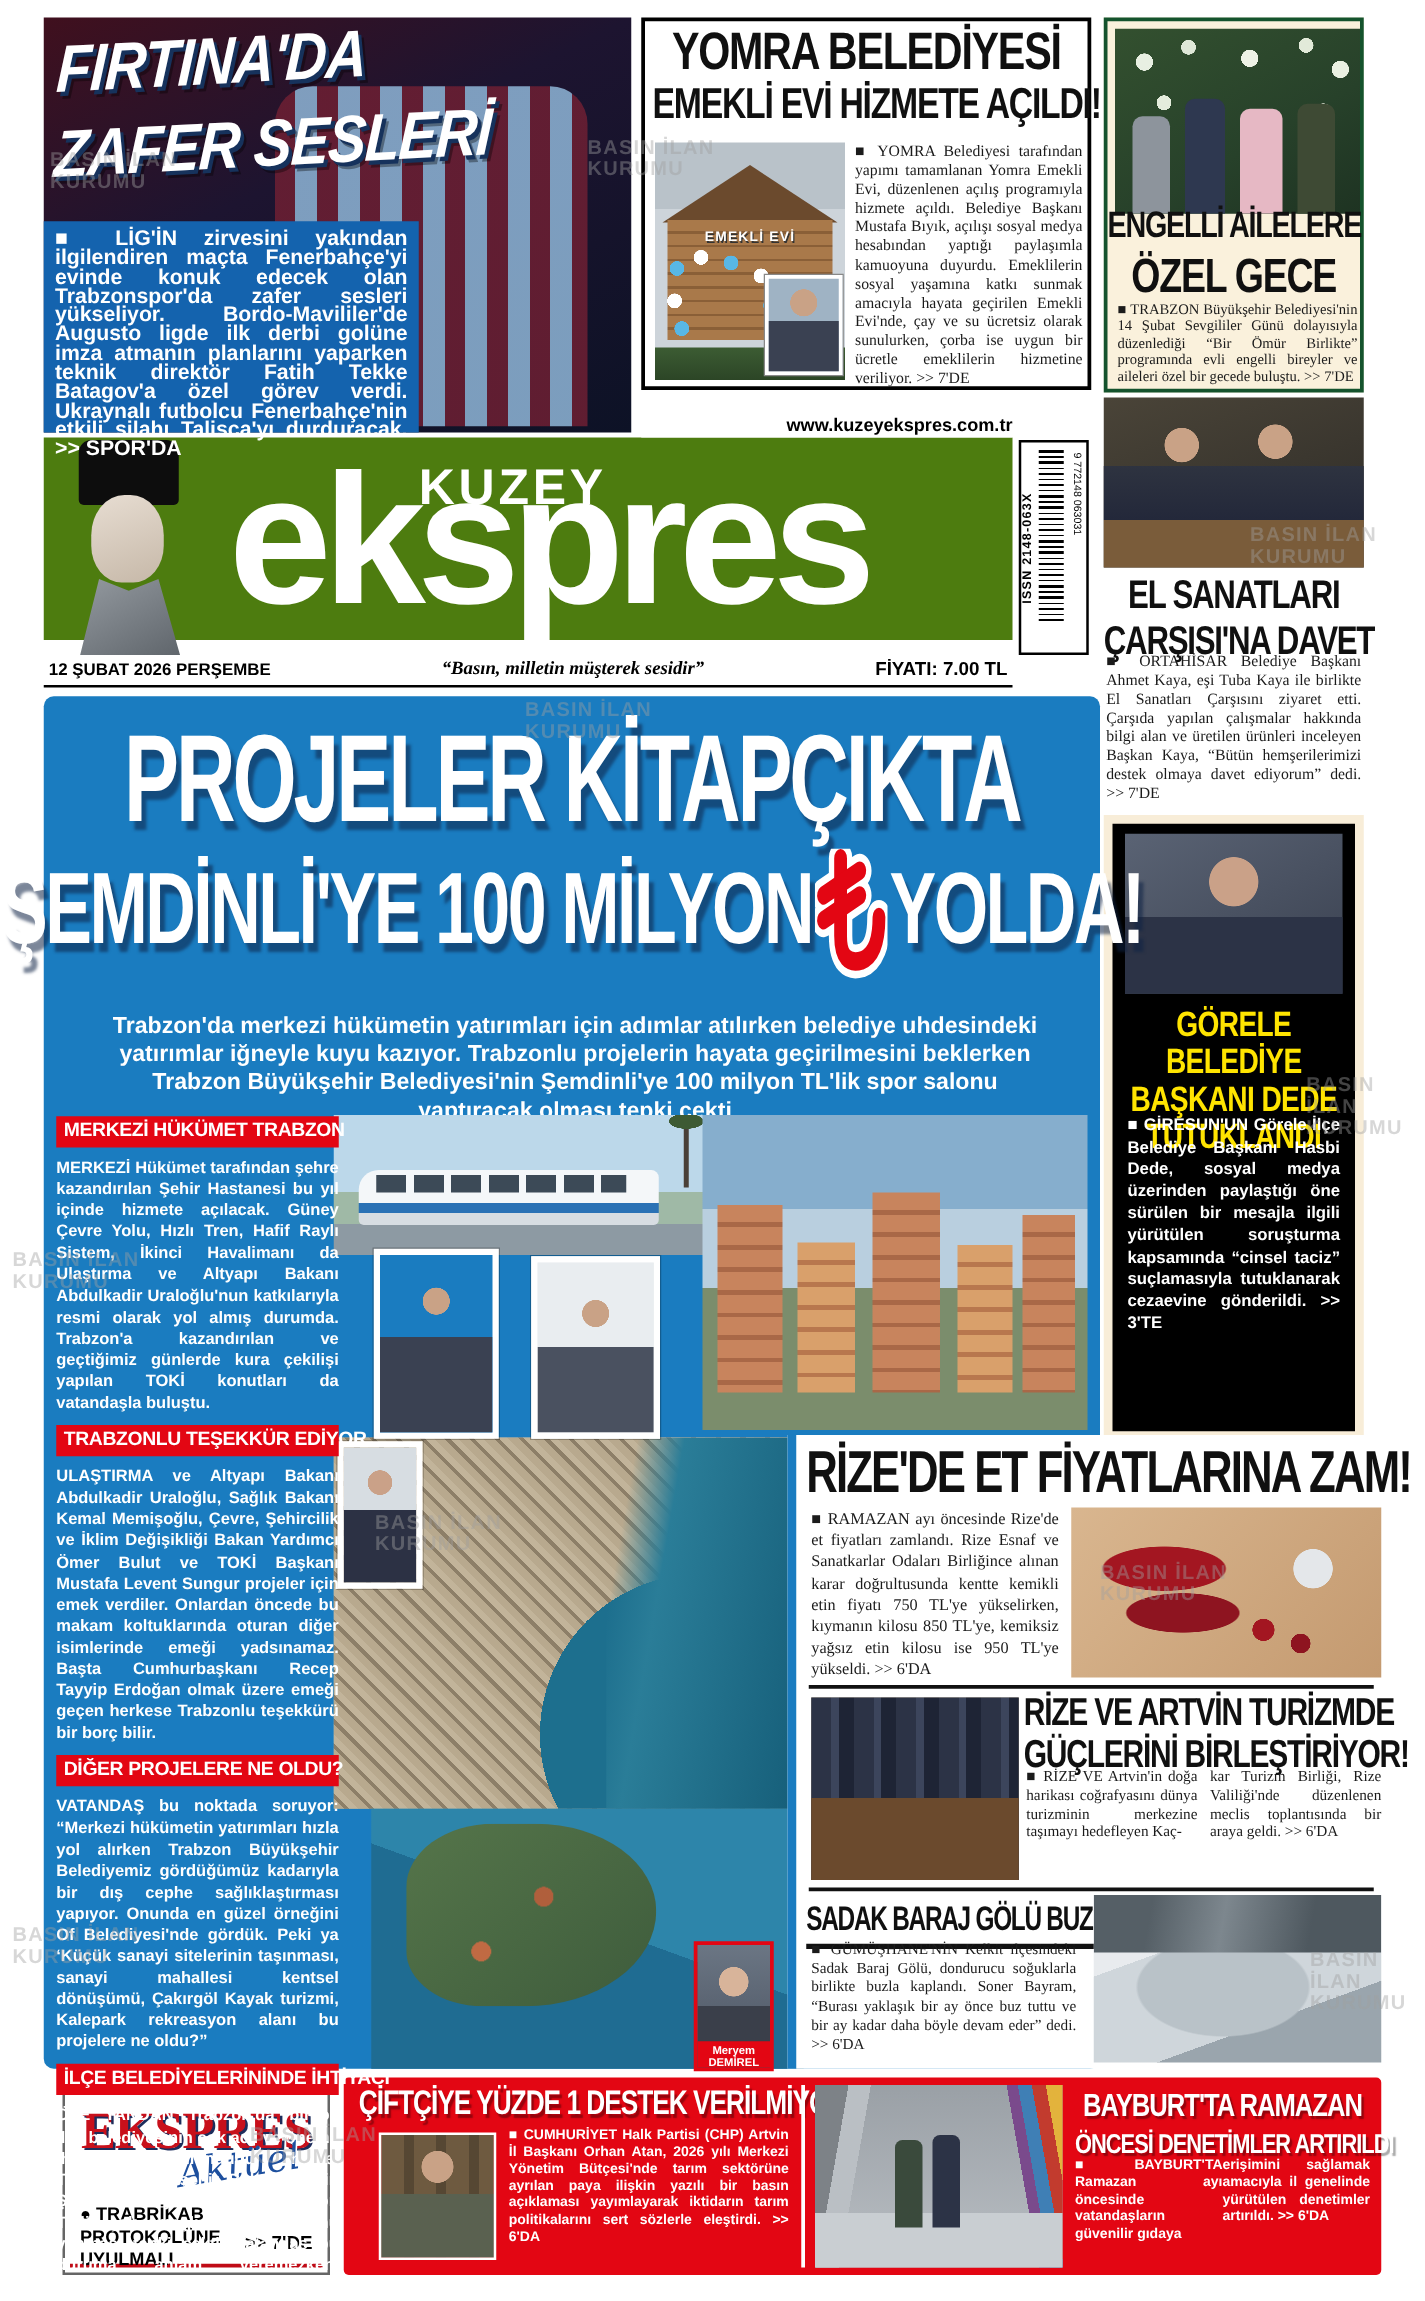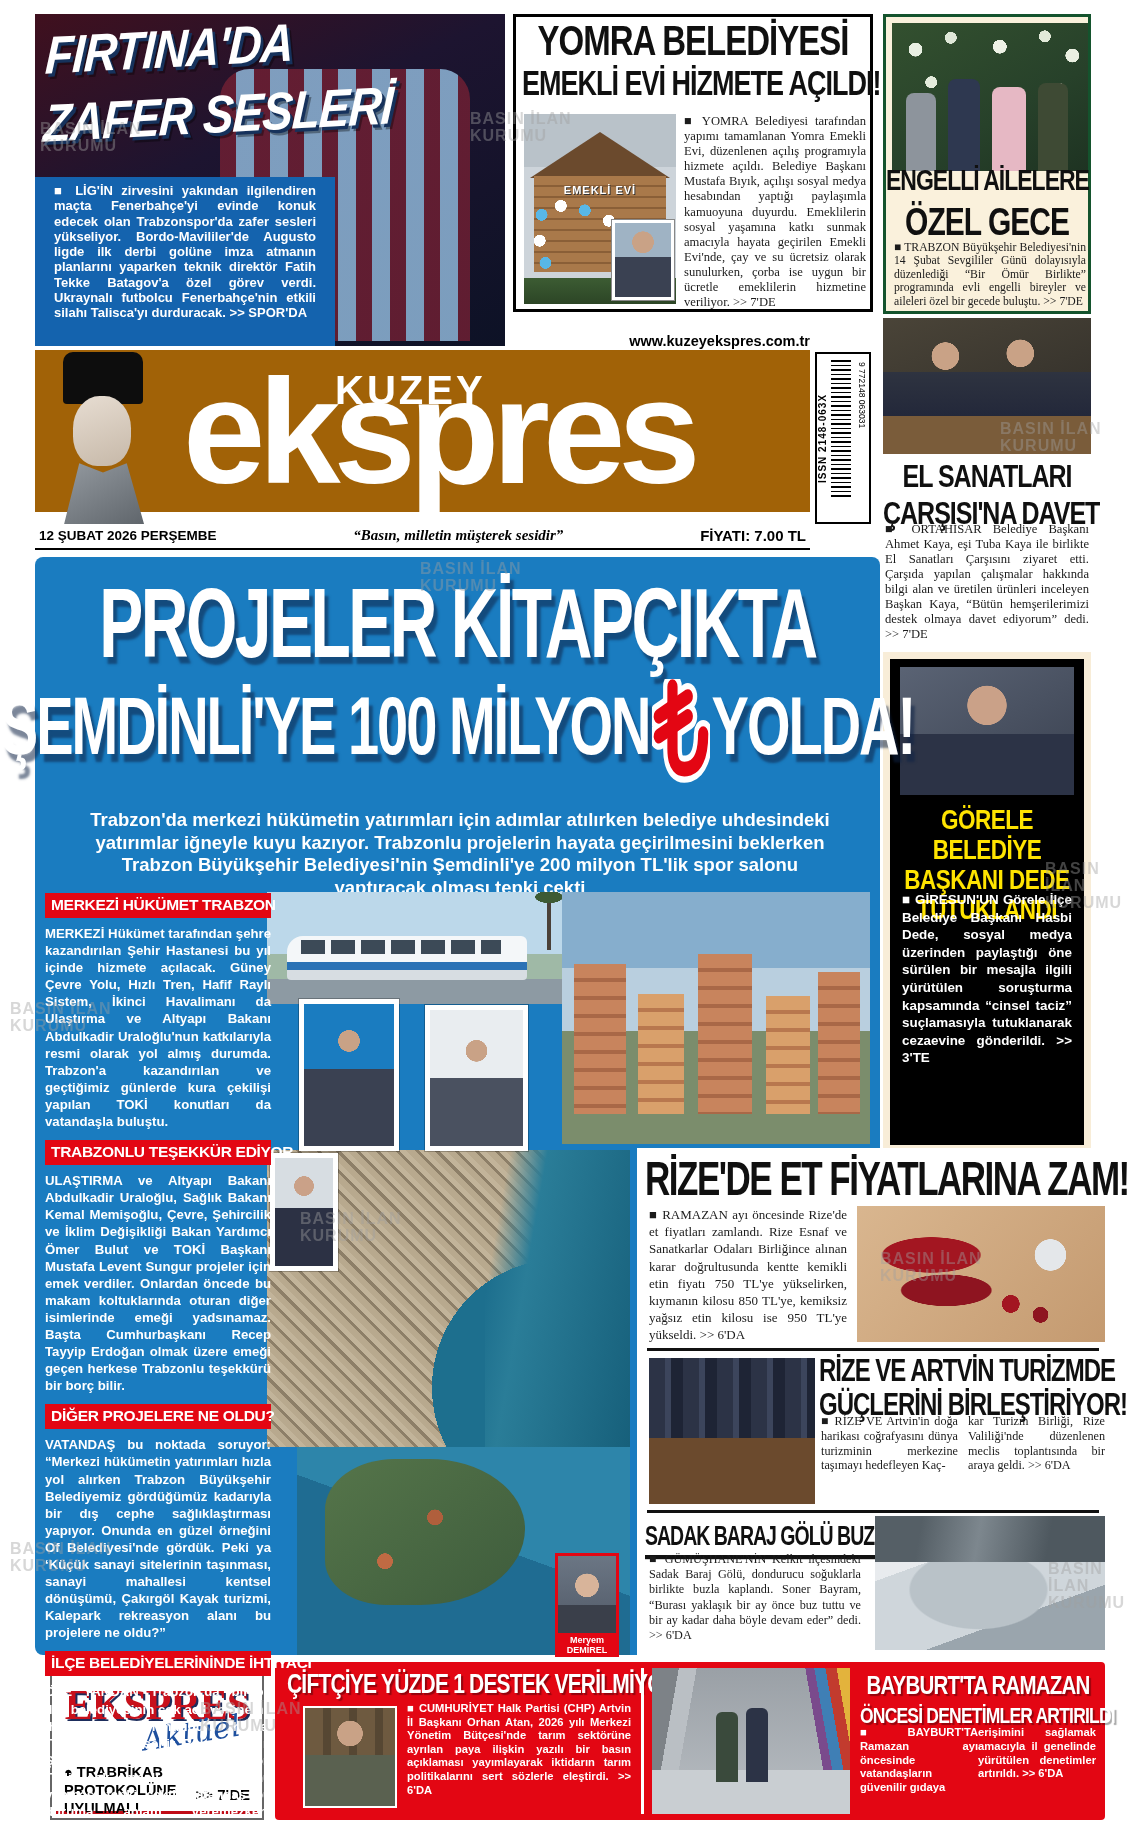--- a/index.html
+++ b/index.html
@@ -20,21 +20,21 @@
   
   .firtina{left:35px;top:14px;width:470px;height:332px;background:
       linear-gradient(155deg,#40101e 0%,#1d1430 40%,#0d1226 100%);}
   .fir-stripes{position:absolute;right:18px;top:60px;width:250px;height:272px;
       background:repeating-linear-gradient(90deg,#6e1f33 0 16px,#8fb6d8 16px 34px);
       opacity:.85;border-radius:30px 30px 0 0;}
   .fir-head{position:absolute;color:#fff;font-weight:bold;font-style:italic;font-size:46px;
       letter-spacing:-1px;transform:rotate(-3deg) skewX(-6deg) scaleY(1.15);transform-origin:left top;
       text-shadow:3px 3px 0 #16325c,5px 5px 0 rgba(0,0,0,.35);white-space:nowrap;z-index:3;}
   .fir-box{position:absolute;left:0;top:163px;width:300px;height:169px;background:#1463ae;
-      color:#fff;font-weight:bold;font-size:13px;line-height:15.3px;padding:6px 19px;
+      color:#fff;font-weight:bold;font-size:17px;line-height:15.3px;padding:6px 9px;
       text-align:justify;z-index:4;}
 
   
   .yomra{left:513px;top:14px;width:360px;height:298px;background:#fff;border:3px solid #000;padding:0 6px;}
   .yomra-photo{left:8px;top:97px;width:152px;height:190px;background:linear-gradient(#b9c2c9 0 28%,#cdd4da 28% 100%);}
   .ev-roof{position:absolute;left:6px;top:18px;width:0;height:0;border-left:70px solid transparent;
       border-right:70px solid transparent;border-bottom:46px solid #6b4a2d;}
   .ev-body{position:absolute;left:10px;top:62px;width:132px;height:96px;background:
       repeating-linear-gradient(#a9794a 0 9px,#8a5f37 9px 11px);}
   .ev-label{position:absolute;left:14px;top:70px;width:124px;color:#fff;font-weight:bold;
@@ -67,21 +67,21 @@
       radial-gradient(circle 6px at 78% 9%,#e2ead9 97%,transparent),
       radial-gradient(circle 7px at 92% 22%,#eaf0e2 97%,transparent),
       radial-gradient(circle 6px at 20% 40%,#e4ecdc 97%,transparent),
       radial-gradient(circle 7px at 85% 45%,#e8efe0 97%,transparent),
       linear-gradient(150deg,#33502f,#27412a 60%,#1e3322);}
   .fig{position:absolute;bottom:0;border-radius:8px 8px 0 0;}
   .eng-body{position:absolute;left:8px;top:224px;width:192px;font-family:"Liberation Serif",serif;
       font-size:11.7px;line-height:13.4px;color:#1b1b1b;text-align:justify;}
 
   
-  .masthead{left:35px;top:350px;width:775px;height:162px;background:#a16207;}
+  .masthead{left:35px;top:350px;width:775px;height:162px;background:#4d7c0f;}
   .site-bar{position:absolute;left:478px;top:-18px;width:297px;height:18px;background:#fff;
       color:#000;font-weight:bold;font-size:14.5px;text-align:right;line-height:18px;}
   .kuzey{position:absolute;left:300px;top:2px;color:#fff;font-weight:bold;font-size:40px;letter-spacing:3px;margin-top:16px;}
   .ekspres{position:absolute;left:148px;top:8px;color:#fff;font-weight:bold;font-size:148px;
       letter-spacing:-7px;line-height:148px;}
   .ataturk{position:absolute;left:4px;top:0px;width:128px;height:175px;}
   .ata-hat{position:absolute;left:24px;top:2px;width:80px;height:52px;background:#0d0d0d;border-radius:10px 10px 4px 4px;}
   .ata-face{position:absolute;left:34px;top:46px;width:58px;height:70px;background:
       linear-gradient(160deg,#e7ddd2,#c6b8a8);border-radius:46% 46% 42% 42%;}
   .ata-suit{position:absolute;left:10px;top:108px;width:108px;height:66px;background:
@@ -358,21 +358,21 @@
               <path d="M4 23 L21 15"></path>
         </g>
         <g fill="none" stroke="#e30613" stroke-width="6" stroke-linecap="round">
           <path d="M12 3 L12 28 Q12 38 22 36 Q30 34 30 22"></path>
               <path d="M4 15 L21 7"></path>
               <path d="M4 23 L21 15"></path>
         </g>
           </svg></span>
       <span>YOLDA!</span>
     </div>
-    <div class="lead-sub">Trabzon'da merkezi hükümetin yatırımları için adımlar atılırken belediye uhdesindeki yatırımlar iğneyle kuyu kazıyor. Trabzonlu projelerin hayata geçirilmesini beklerken Trabzon Büyükşehir Belediyesi'nin Şemdinli'ye 200 milyon TL'lik spor salonu yaptıracak olması tepki çekti</div>
+    <div class="lead-sub">Trabzon'da merkezi hükümetin yatırımları için adımlar atılırken belediye uhdesindeki yatırımlar iğneyle kuyu kazıyor. Trabzonlu projelerin hayata geçirilmesini beklerken Trabzon Büyükşehir Belediyesi'nin Şemdinli'ye 100 milyon TL'lik spor salonu yaptıracak olması tepki çekti</div>
 
     <div class="photo tram-photo abs">
       <div class="tram"></div>
       <div class="tram-win"></div>
       <div class="palm"></div>
     </div>
     <div class="photo toki-photo abs">
       <div class="bld" style="left:12px;width:52px;height:150px;"></div>
       <div class="bld" style="left:76px;width:46px;height:120px;background:repeating-linear-gradient(#d9a06b 0 14px,#b8774e 14px 18px);"></div>
       <div class="bld" style="left:136px;width:54px;height:160px;"></div>

